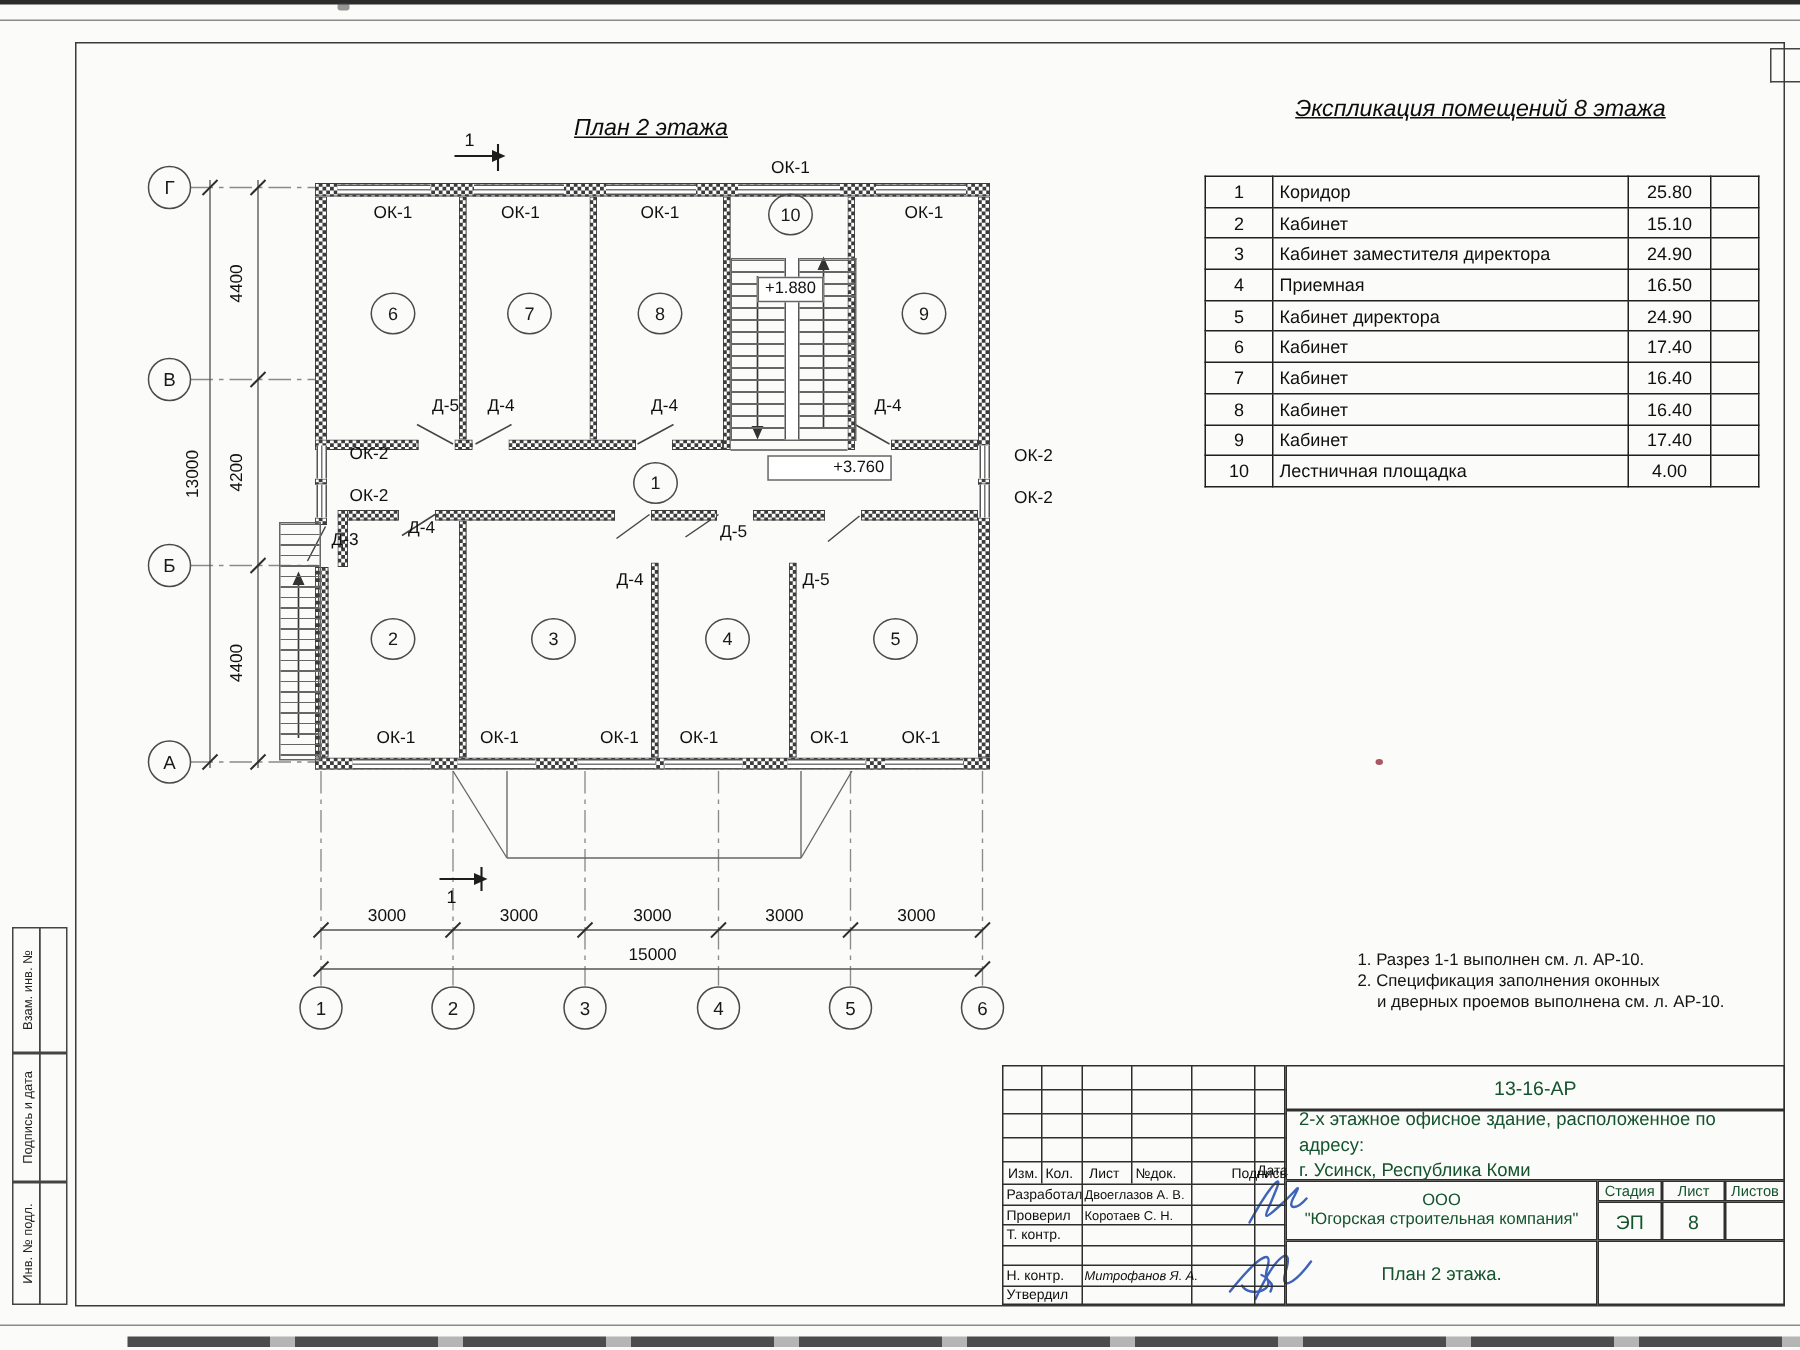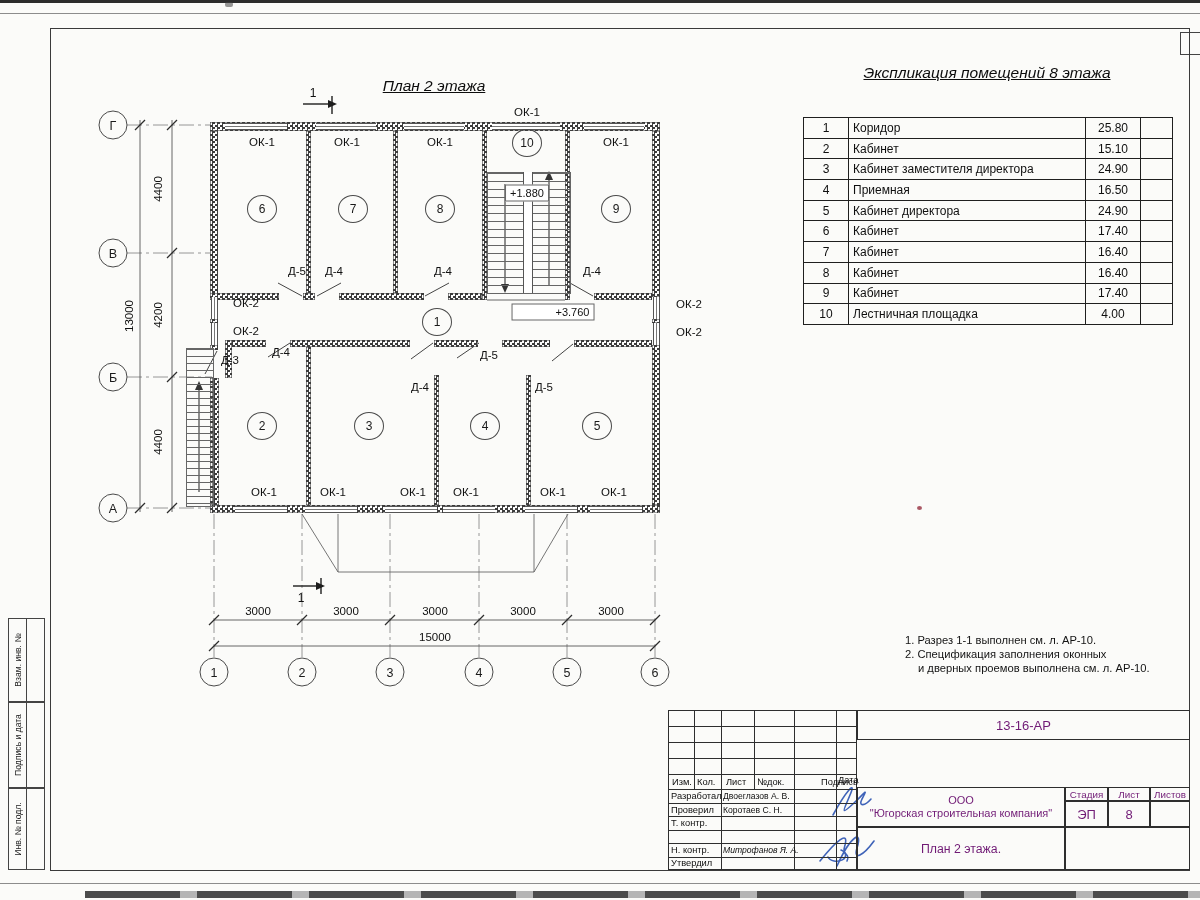--- a/index.html
+++ b/index.html
@@ -28,21 +28,21 @@
   .title{position:absolute;transform:translate(-50%,-50%);font-size:15.5px;font-style:italic;text-decoration:underline;white-space:nowrap;color:#0d0d0d;}
   
   .expl{position:absolute;left:803px;top:117px;border-collapse:collapse;table-layout:fixed;background:transparent;}
   .expl td,.expl th{border:1.2px solid #1f1f1f;font-weight:normal;font-size:12px;color:#0f0f0f;padding:0 4px;overflow:hidden;white-space:nowrap;}
   .expl th{text-align:center;font-size:12px;line-height:13px;}
   .expl .hrow th{height:40px;}
   .expl tr{height:20.7px;}
   .cc{text-align:center;}
   .rr{text-align:right;}
   
-  .tb{position:absolute;border:1.2px solid #2e2e2e;box-sizing:border-box;display:flex;align-items:center;justify-content:center;font-size:10px;color:#701a75;text-align:center;}
+  .tb{position:absolute;border:1.2px solid #2e2e2e;box-sizing:border-box;display:flex;align-items:center;justify-content:center;font-size:10px;color:#14532d;text-align:center;}
   .thin{position:absolute;background:#2e2e2e;}
   .stx{position:absolute;font-size:9.3px;color:#0f0f0f;white-space:nowrap;transform:translateY(-50%);}
   
   .side{position:absolute;border:1px solid #444;box-sizing:border-box;}
   .side span{position:absolute;left:50%;top:50%;transform:translate(-50%,-50%) rotate(-90deg);font-size:8.6px;white-space:nowrap;color:#222;}
   .note{font-size:11.2px;line-height:13.8px;color:#141414;}
 </style>
 </head>
 <body>
 
@@ -391,20 +391,26 @@
   <div class="stx" style="left:671px;top:796px;">Разработал</div>
   <div class="stx" style="left:723px;top:796px;font-size:8.6px;">Двоеглазов А. В.</div>
   <div class="stx" style="left:671px;top:810px;">Проверил</div>
   <div class="stx" style="left:723px;top:810px;font-size:8.6px;">Коротаев С. Н.</div>
   <div class="stx" style="left:671px;top:823px;">Т. контр.</div>
   <div class="stx" style="left:671px;top:850px;">Н. контр.</div>
   <div class="stx" style="left:723px;top:850px;font-size:8.6px;font-style:italic;">Митрофанов Я. А.</div>
   <div class="stx" style="left:671px;top:863px;">Утвердил</div>
 
   <div class="tb" style="left:857px;top:710px;width:333px;height:30px;font-size:13px;">13-16-АР</div>
+  <div class="tb" style="left:857px;top:740px;width:333px;height:47px;justify-content:flex-start;text-align:left;padding-left:8px;font-size:12.3px;line-height:17px;">
+    <div>
+        <div>2-х этажное офисное здание, расположенное по адресу:</div>
+        <div>г. Усинск, Республика Коми</div>
+      </div>
+  </div>
   <div class="tb" style="left:857px;top:787px;width:208px;height:40px;font-size:11px;line-height:13.5px;flex-direction:column;">
     <div>ООО</div>
       <div>"Югорская строительная компания"</div>
   </div>
   <div class="tb" style="left:857px;top:827px;width:208px;height:43px;font-size:12.3px;">План 2 этажа.</div>
   <div class="tb" style="left:1065px;top:787px;width:43px;height:14px;font-size:9.8px;">Стадия</div>
   <div class="tb" style="left:1108px;top:787px;width:42px;height:14px;font-size:9.8px;">Лист</div>
   <div class="tb" style="left:1150px;top:787px;width:40px;height:14px;font-size:9.8px;">Листов</div>
   <div class="tb" style="left:1065px;top:801px;width:43px;height:26px;font-size:13px;">ЭП</div>
   <div class="tb" style="left:1108px;top:801px;width:42px;height:26px;font-size:13px;">8</div>

